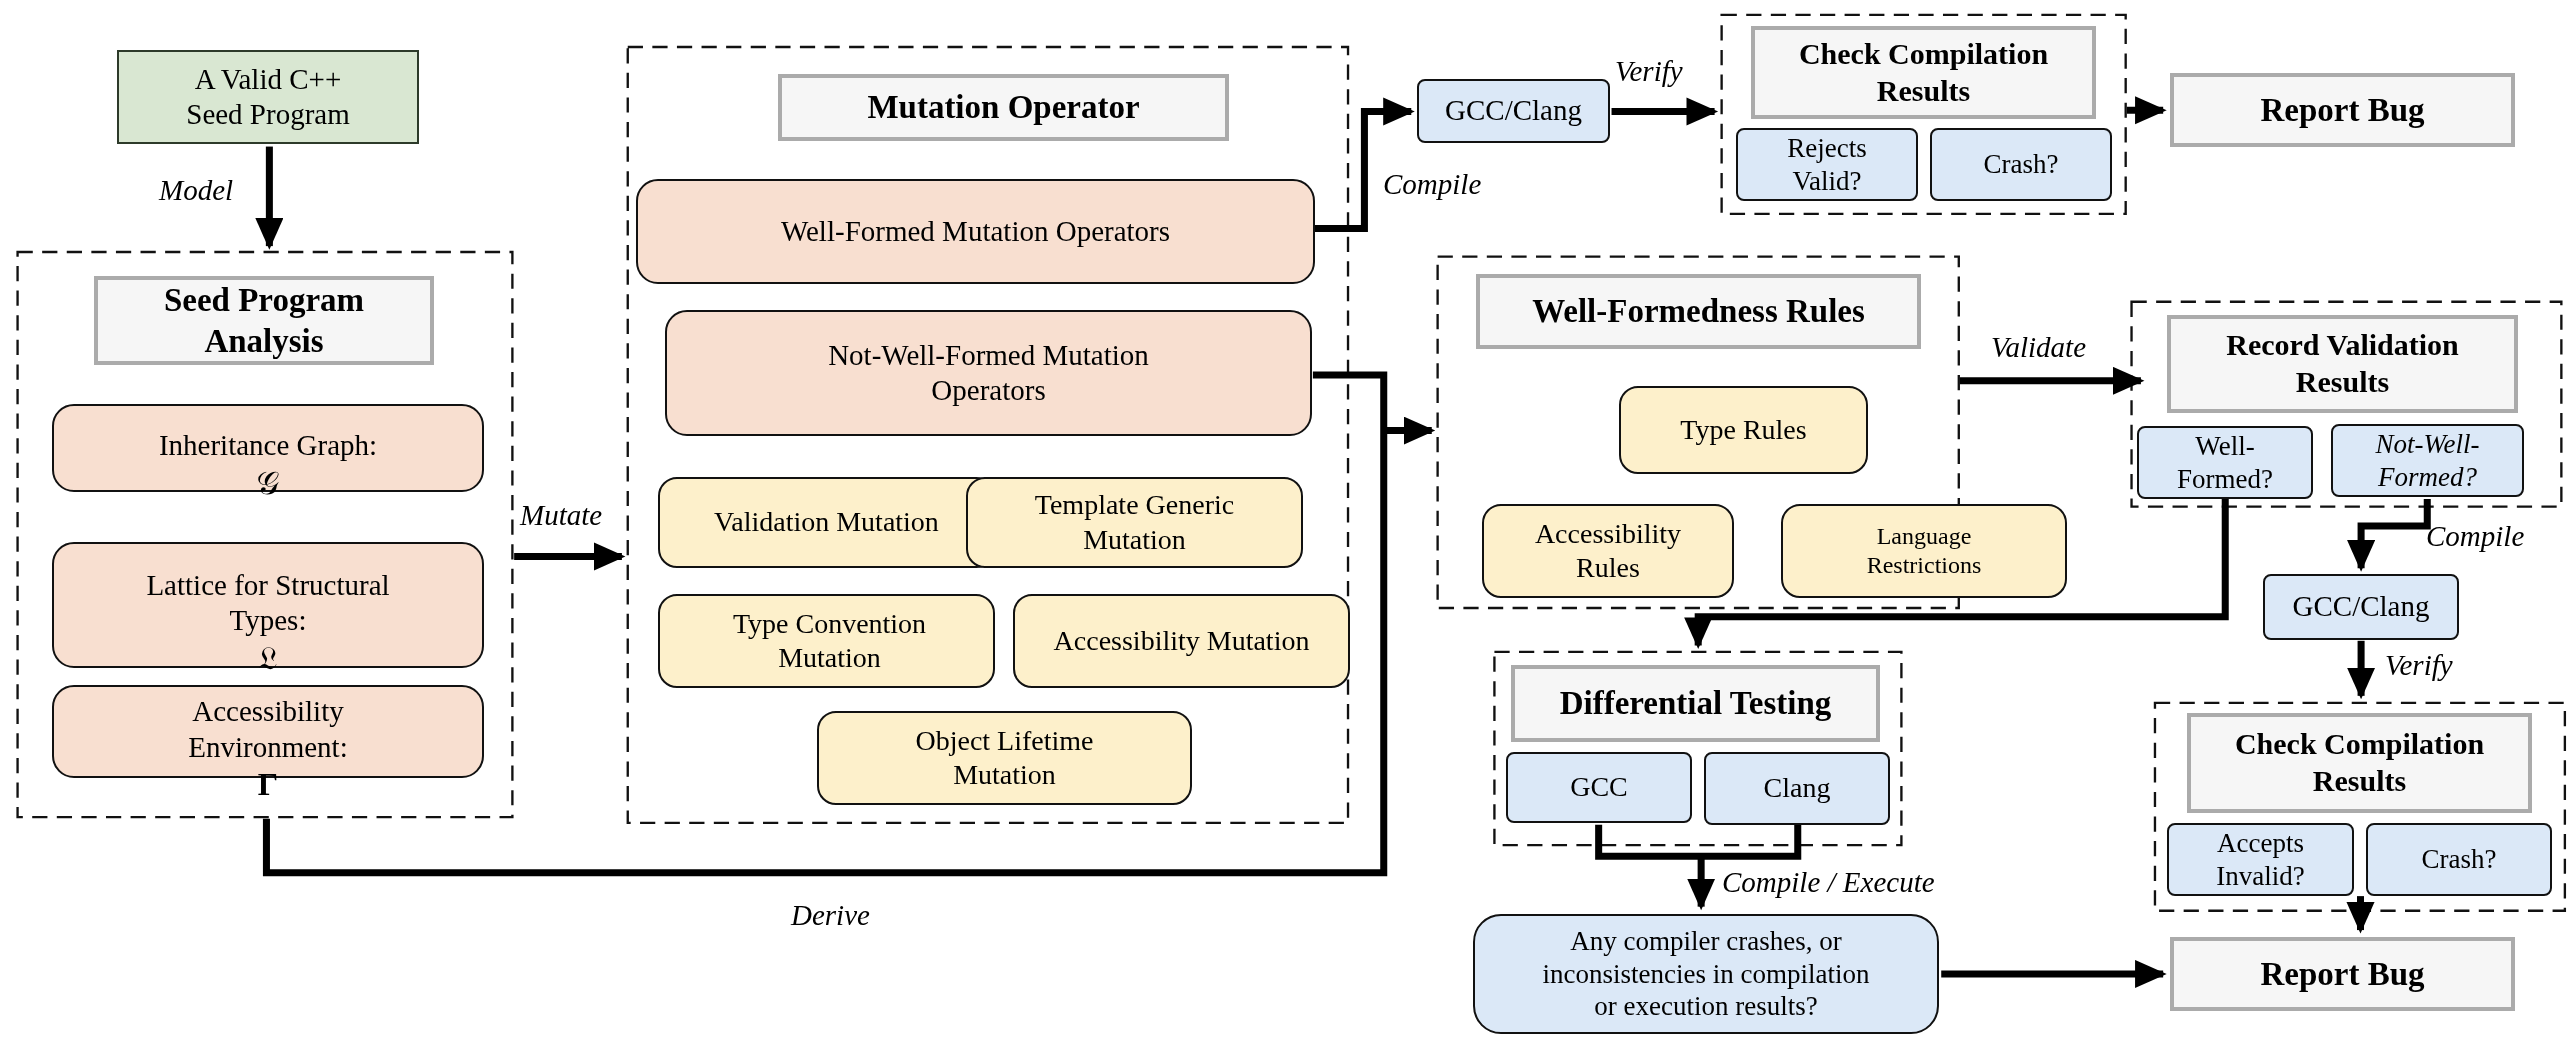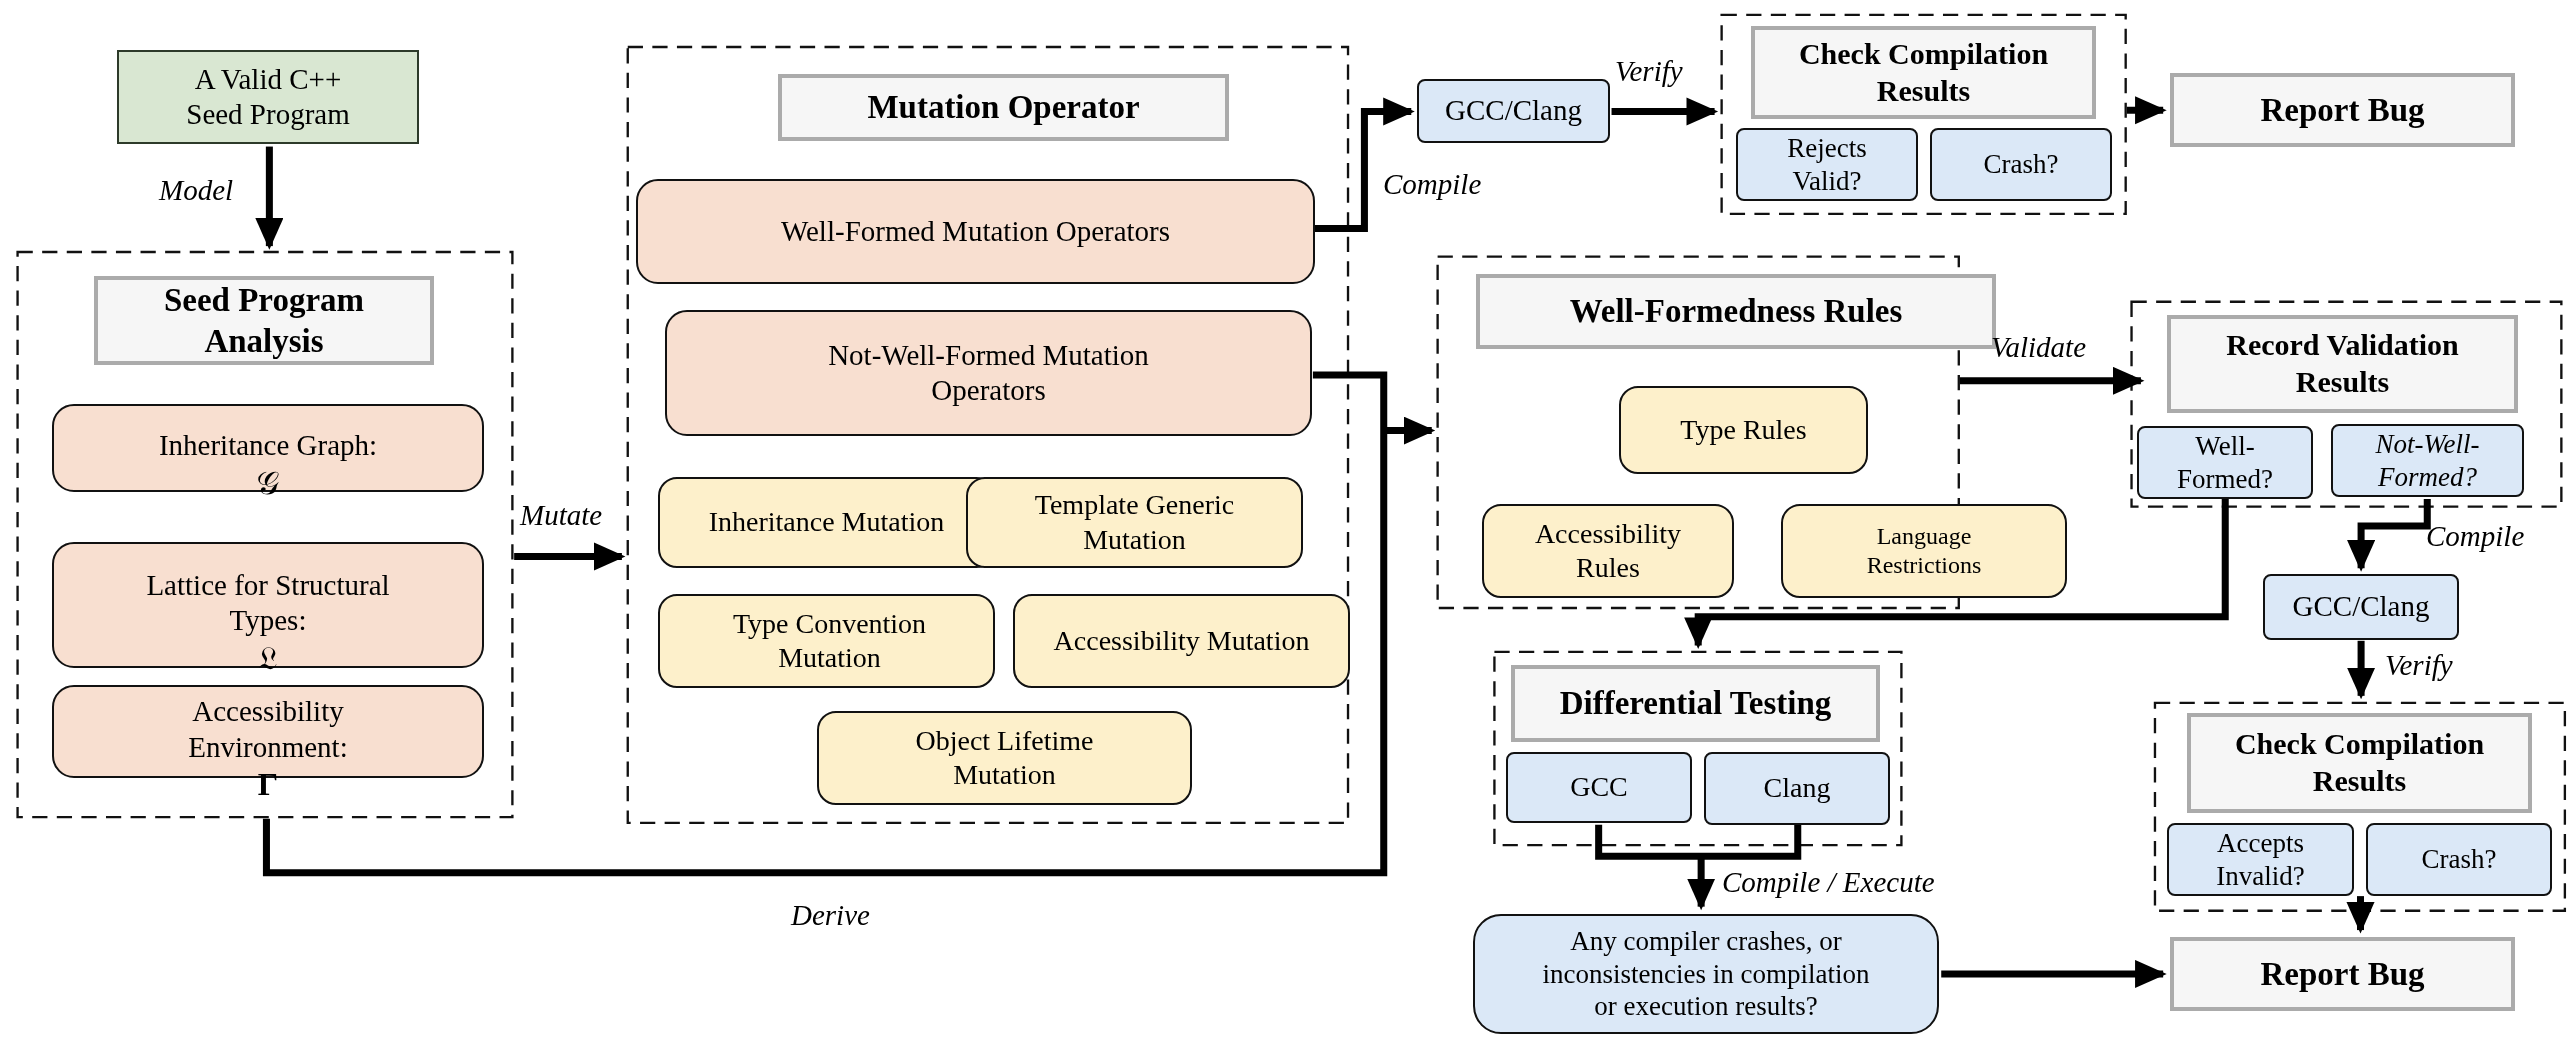--- a/index.html
+++ b/index.html
@@ -103,21 +103,21 @@
     </span>
   </div>
 
   <div class="box grayt" style="left:778px;top:74px;width:451px;height:67px;">Mutation Operator</div>
 
   <div class="box peach" style="left:636px;top:179px;width:679px;height:105px;">Well-Formed Mutation Operators</div>
 
   <div class="box peach" style="left:665px;top:310px;width:647px;height:126px;">Not-Well-Formed Mutation
 Operators</div>
 
-  <div class="box yellow chip" style="left:658px;top:477px;width:337px;height:91px;font-size:28px;">Inheritance Mutation</div>
+  <div class="box yellow chip" style="left:658px;top:477px;width:337px;height:91px;font-size:28px;">Validation Mutation</div>
 
   <div class="box yellow chip" style="left:966px;top:477px;width:337px;height:91px;font-size:28px;">Template Generic
 Mutation</div>
 
   <div class="box yellow chip" style="left:658px;top:594px;width:337px;height:94px;font-size:28px;padding-left:6px;">Type Convention
 Mutation</div>
 
   <div class="box yellow chip" style="left:1013px;top:594px;width:337px;height:94px;font-size:28px;">Accessibility Mutation</div>
 
   <div class="box yellow chip" style="left:817px;top:711px;width:375px;height:94px;font-size:28px;">Object Lifetime
@@ -128,21 +128,21 @@
   <div class="box grayt" style="left:1751px;top:26px;width:345px;height:93px;font-size:30px;">Check Compilation
 Results</div>
 
   <div class="box blue chip" style="left:1736px;top:128px;width:182px;height:73px;">Rejects
 Valid?</div>
 
   <div class="box blue chip" style="left:1930px;top:128px;width:182px;height:73px;">Crash?</div>
 
   <div class="box grayt" style="left:2170px;top:73px;width:345px;height:74px;">Report Bug</div>
 
-  <div class="box grayt" style="left:1476px;top:274px;width:520px;height:75px;">Well-Formedness Rules</div>
+  <div class="box grayt" style="left:1476px;top:274px;width:445px;height:75px;">Well-Formedness Rules</div>
 
   <div class="box yellow chip" style="left:1619px;top:386px;width:249px;height:88px;font-size:28px;">Type Rules</div>
 
   <div class="box yellow chip" style="left:1482px;top:504px;width:252px;height:94px;font-size:28px;">Accessibility
 Rules</div>
 
   <div class="box yellow chip" style="left:1760px;top:504px;width:286px;height:94px;font-size:24px;margin-left:21px;">Language
 Restrictions</div>
 
   <div class="box grayt" style="left:2167px;top:315px;width:351px;height:98px;font-size:30px;">Record Validation

